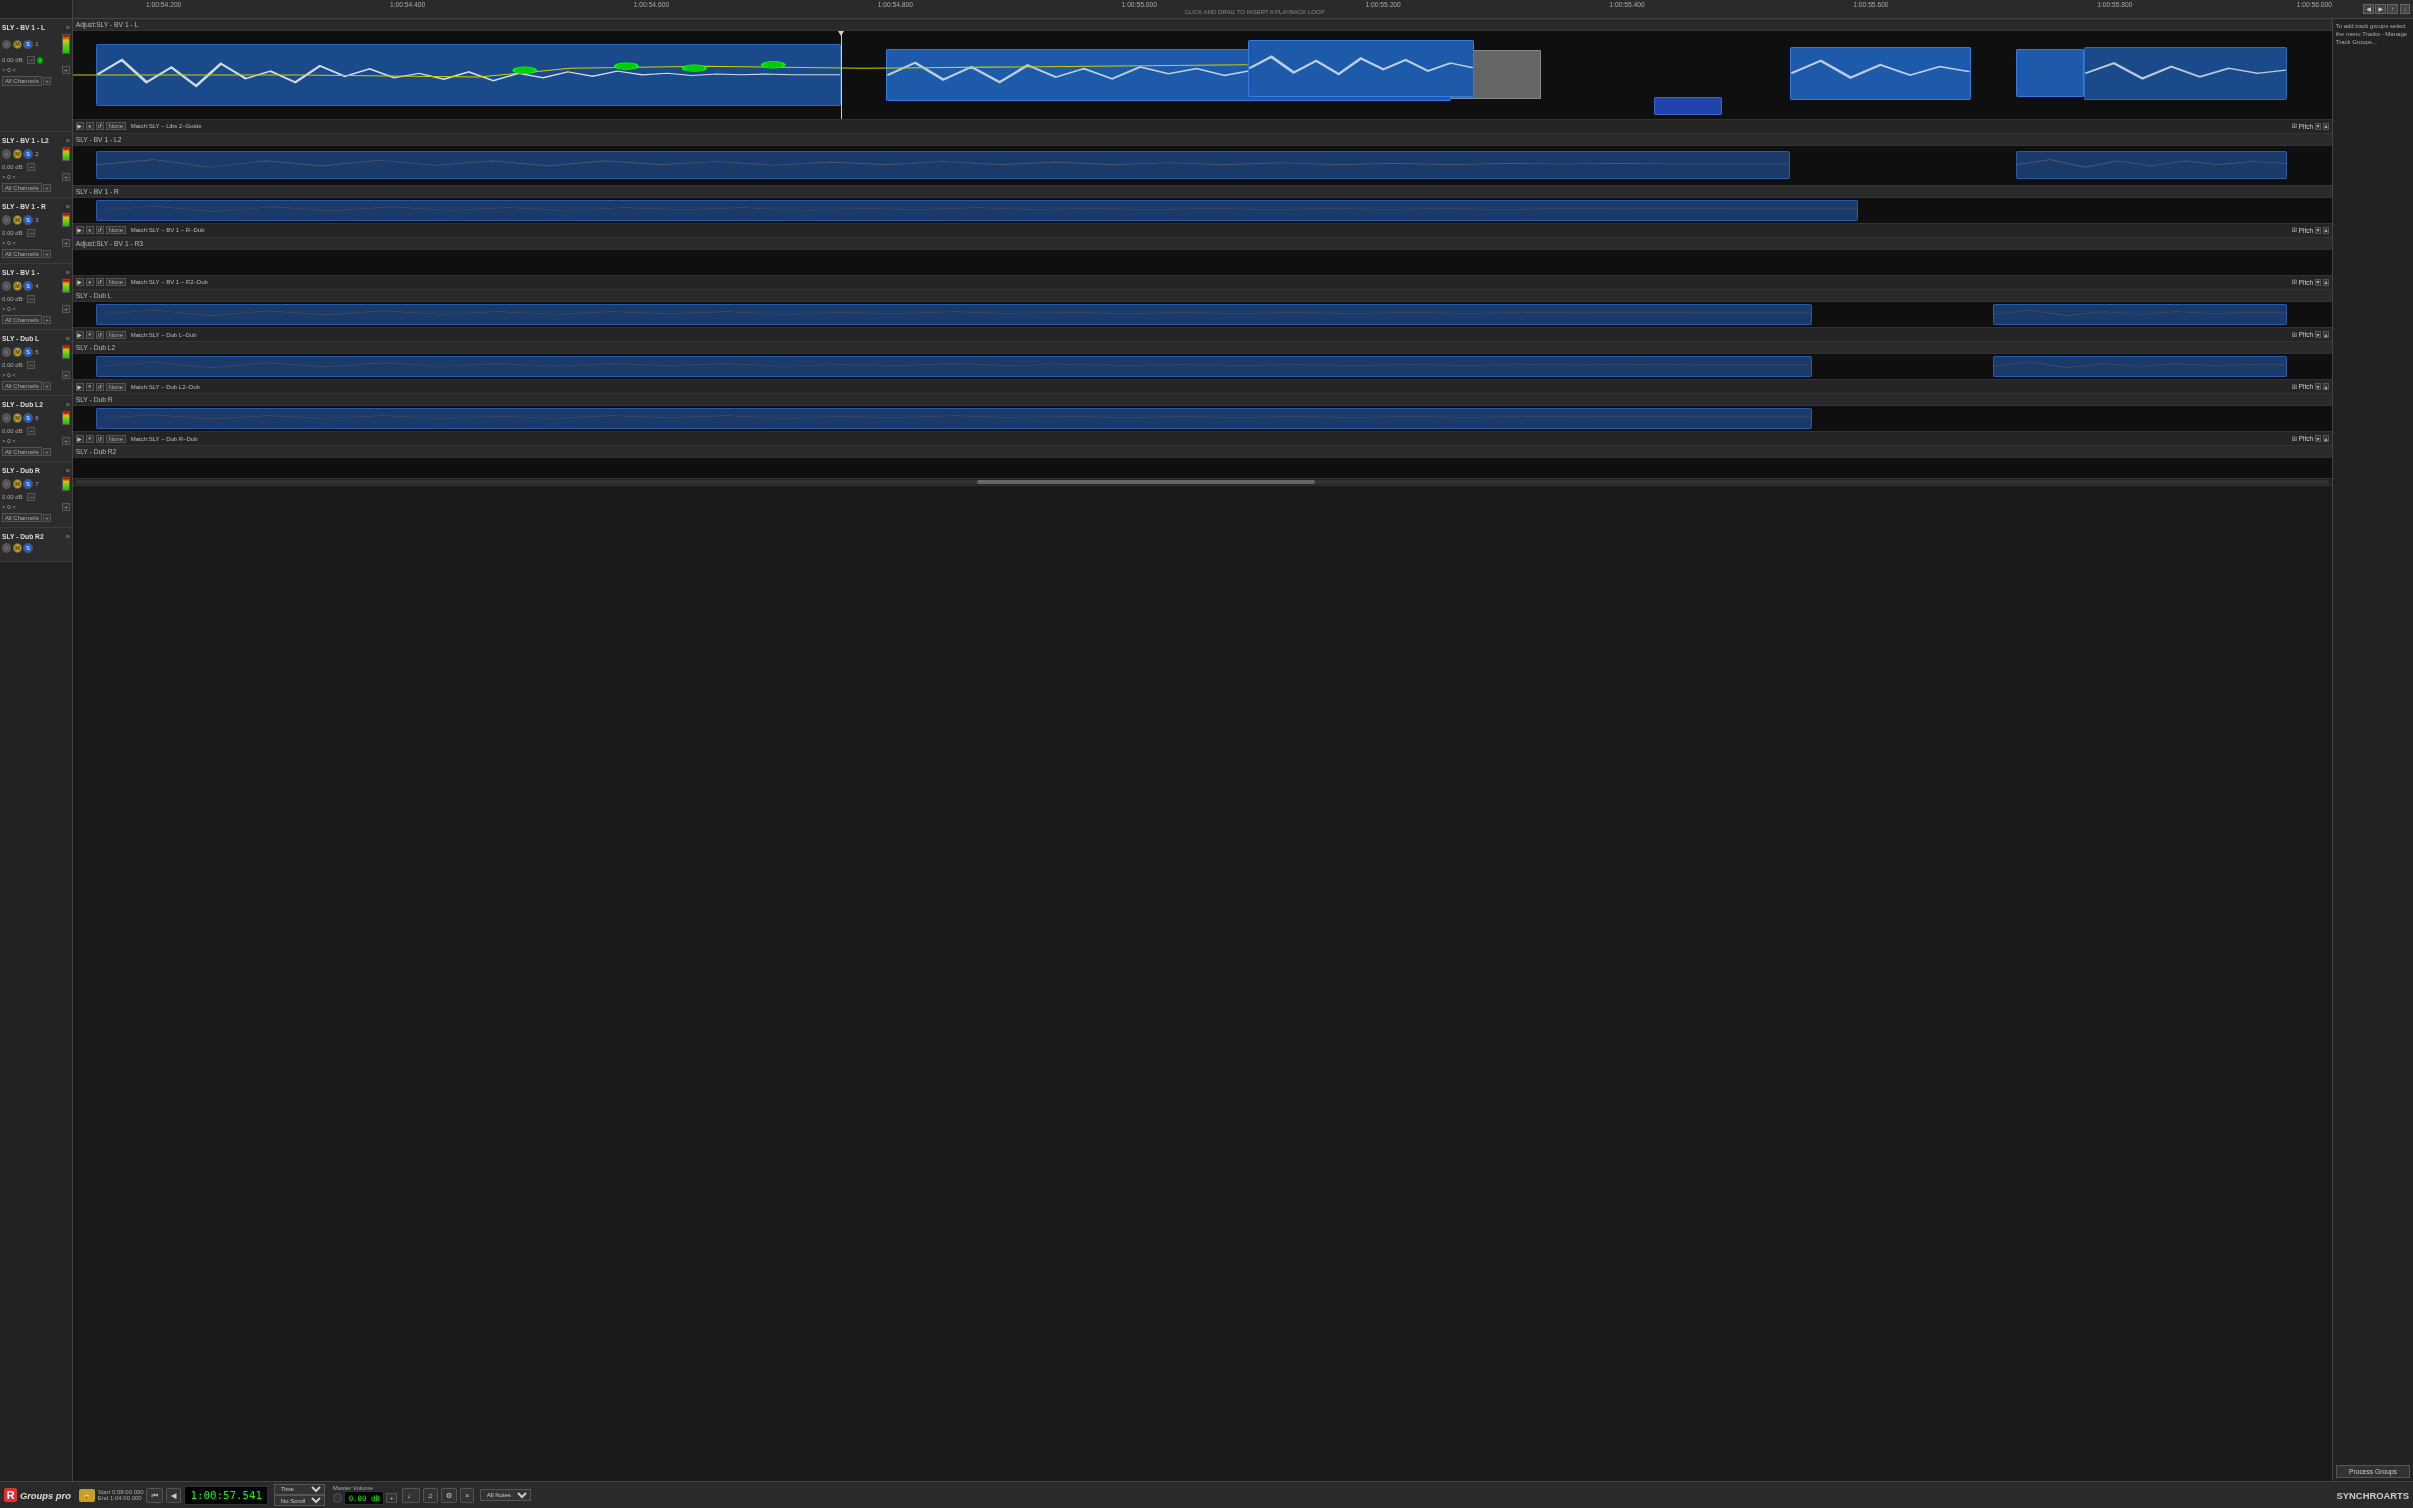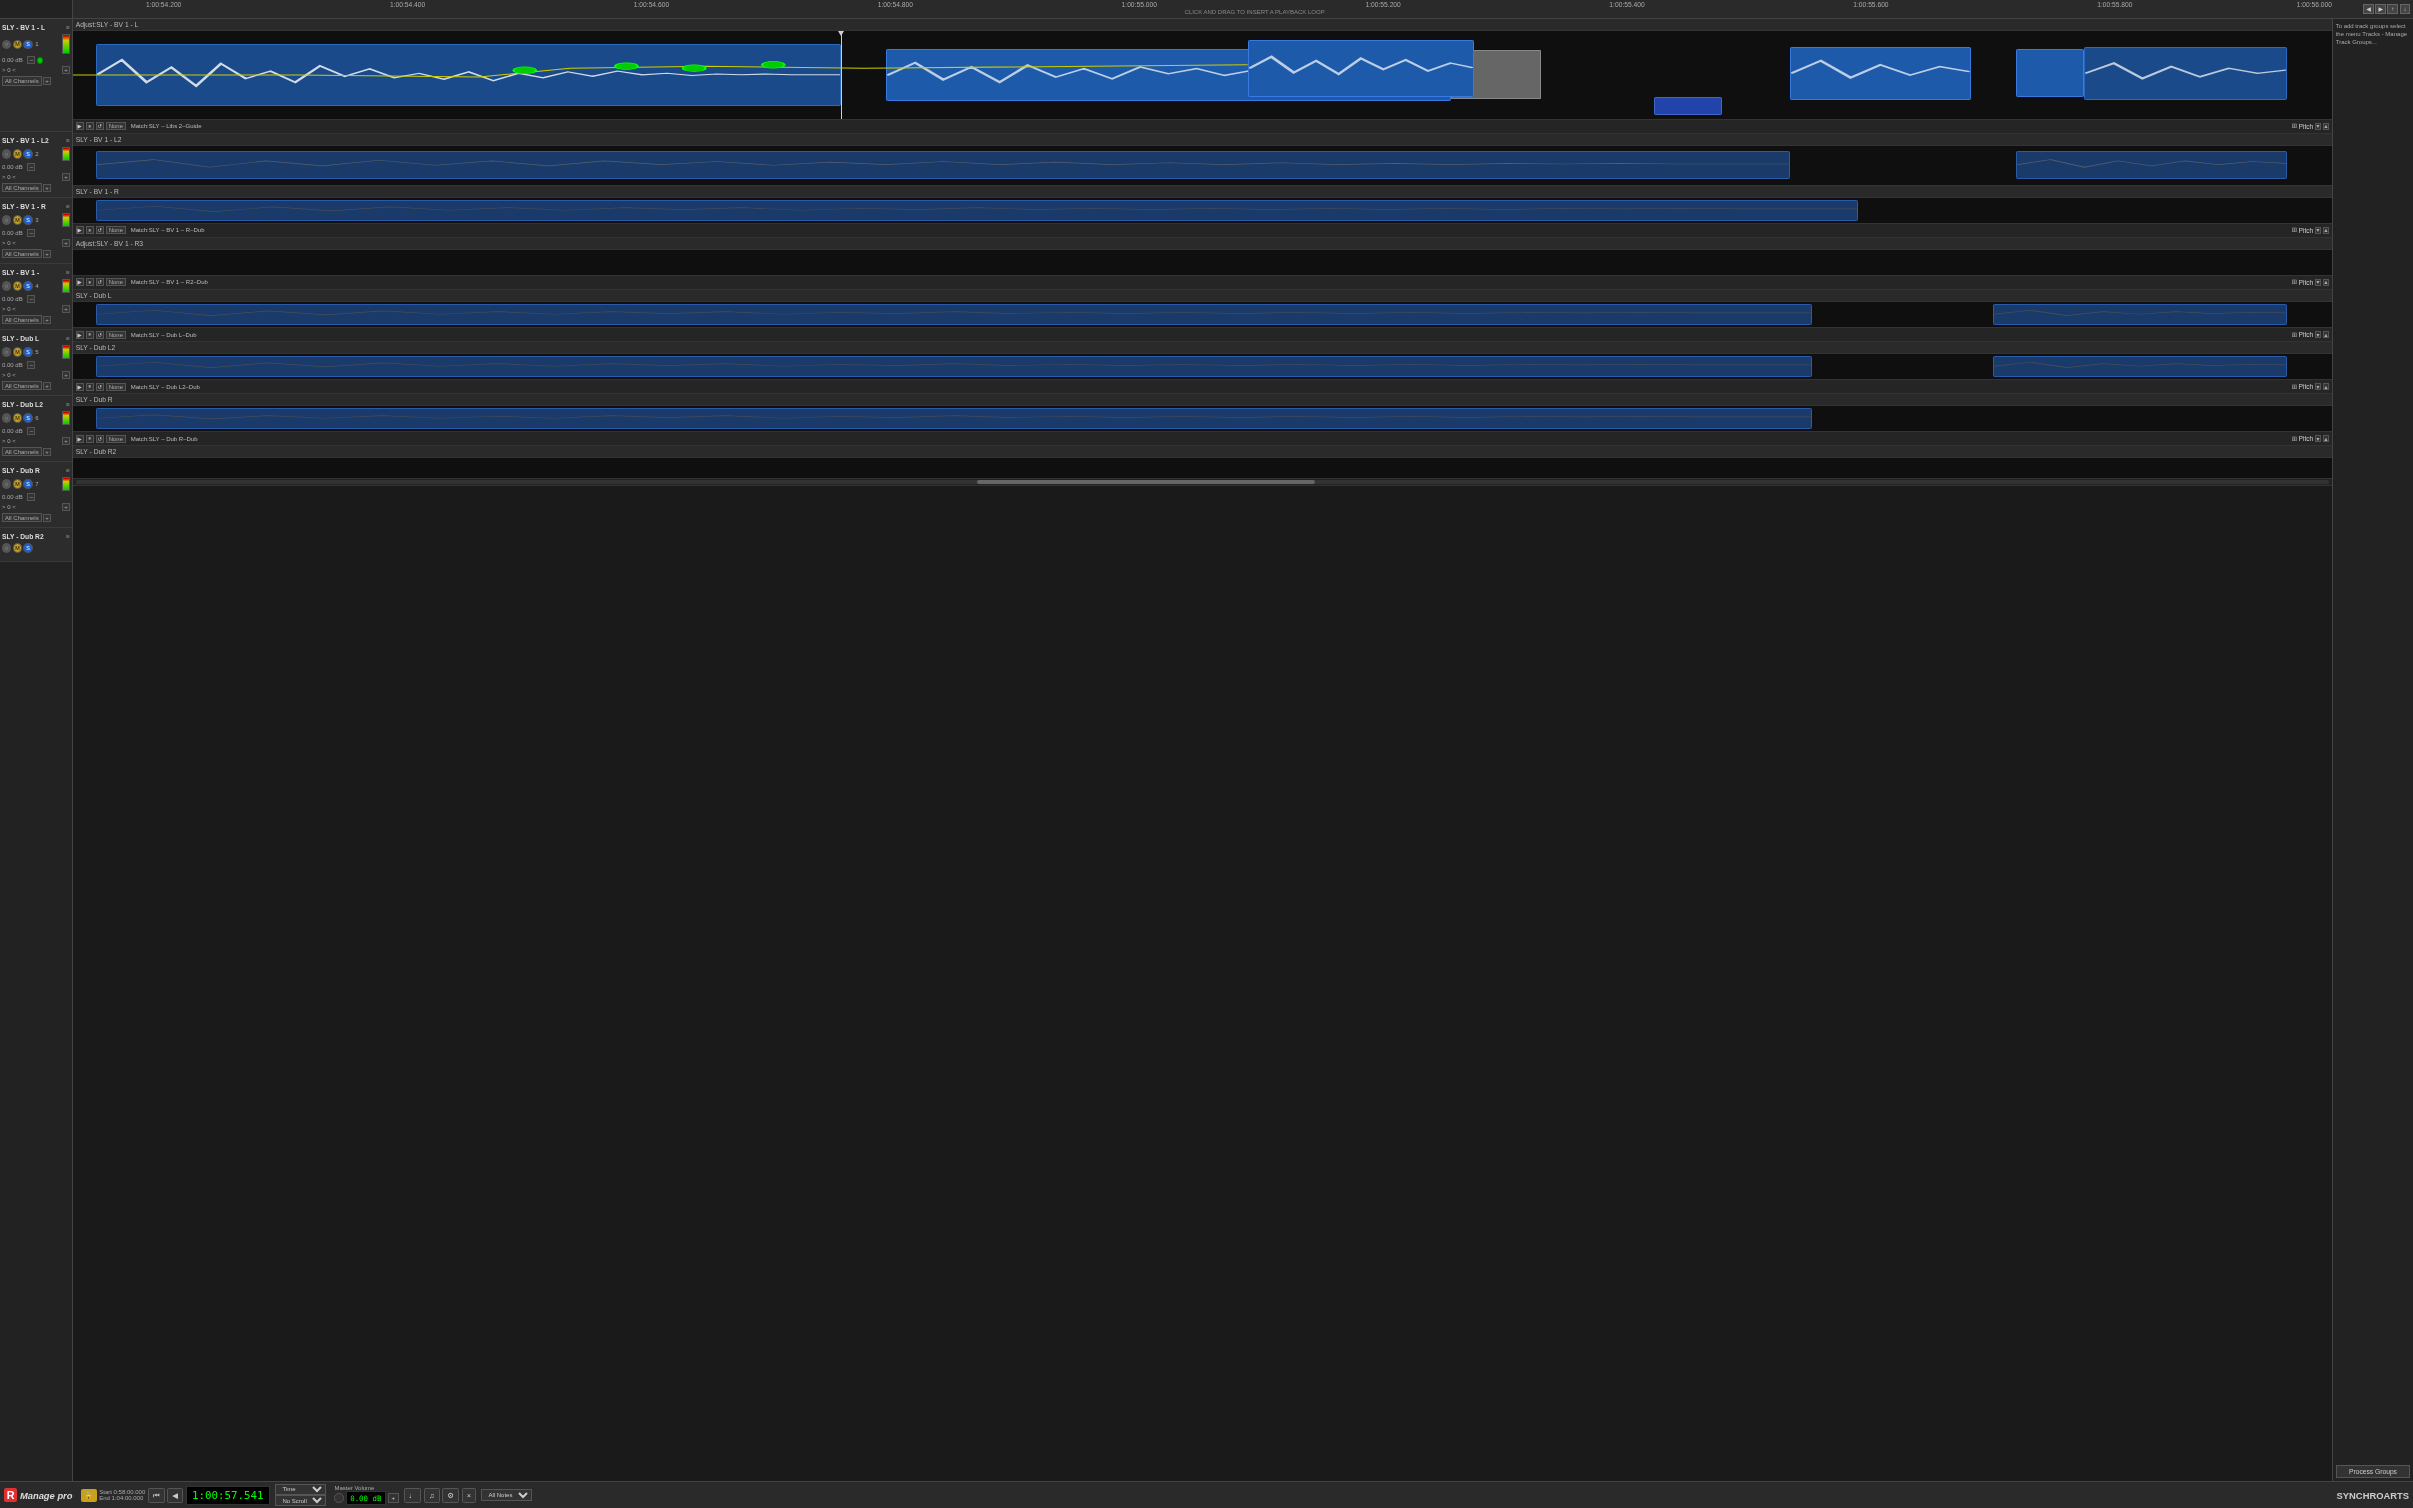--- a/index.html
+++ b/index.html
@@ -838,21 +838,21 @@
     <div style="flex:1;"></div>
     <button class="process-groups-btn">Process Groups</button>
   </div>
 
 </div>
 
 <div class="footer-controls-row">
 
   <div style="display:flex; align-items:center; margin-right:5.4px;">
     <span class="footer-r-logo">R</span>
-    <span style="font-size:9.4px; font-weight:bold; color:#ddd; font-style:italic;">Manage pro</span>
+    <span style="font-size:9.4px; font-weight:bold; color:#ddd; font-style:italic;">Groups pro</span>
   </div>
 
   <div style="background:#c8a020; border-radius:2px; padding:2px 3.4px; cursor:pointer;">
     <span>🔒</span>
   </div>
 
   <div class="start-end-times">
     <span>Start  0:58:00.000</span>
     <span>End  1:04:00.000</span>
   </div>

